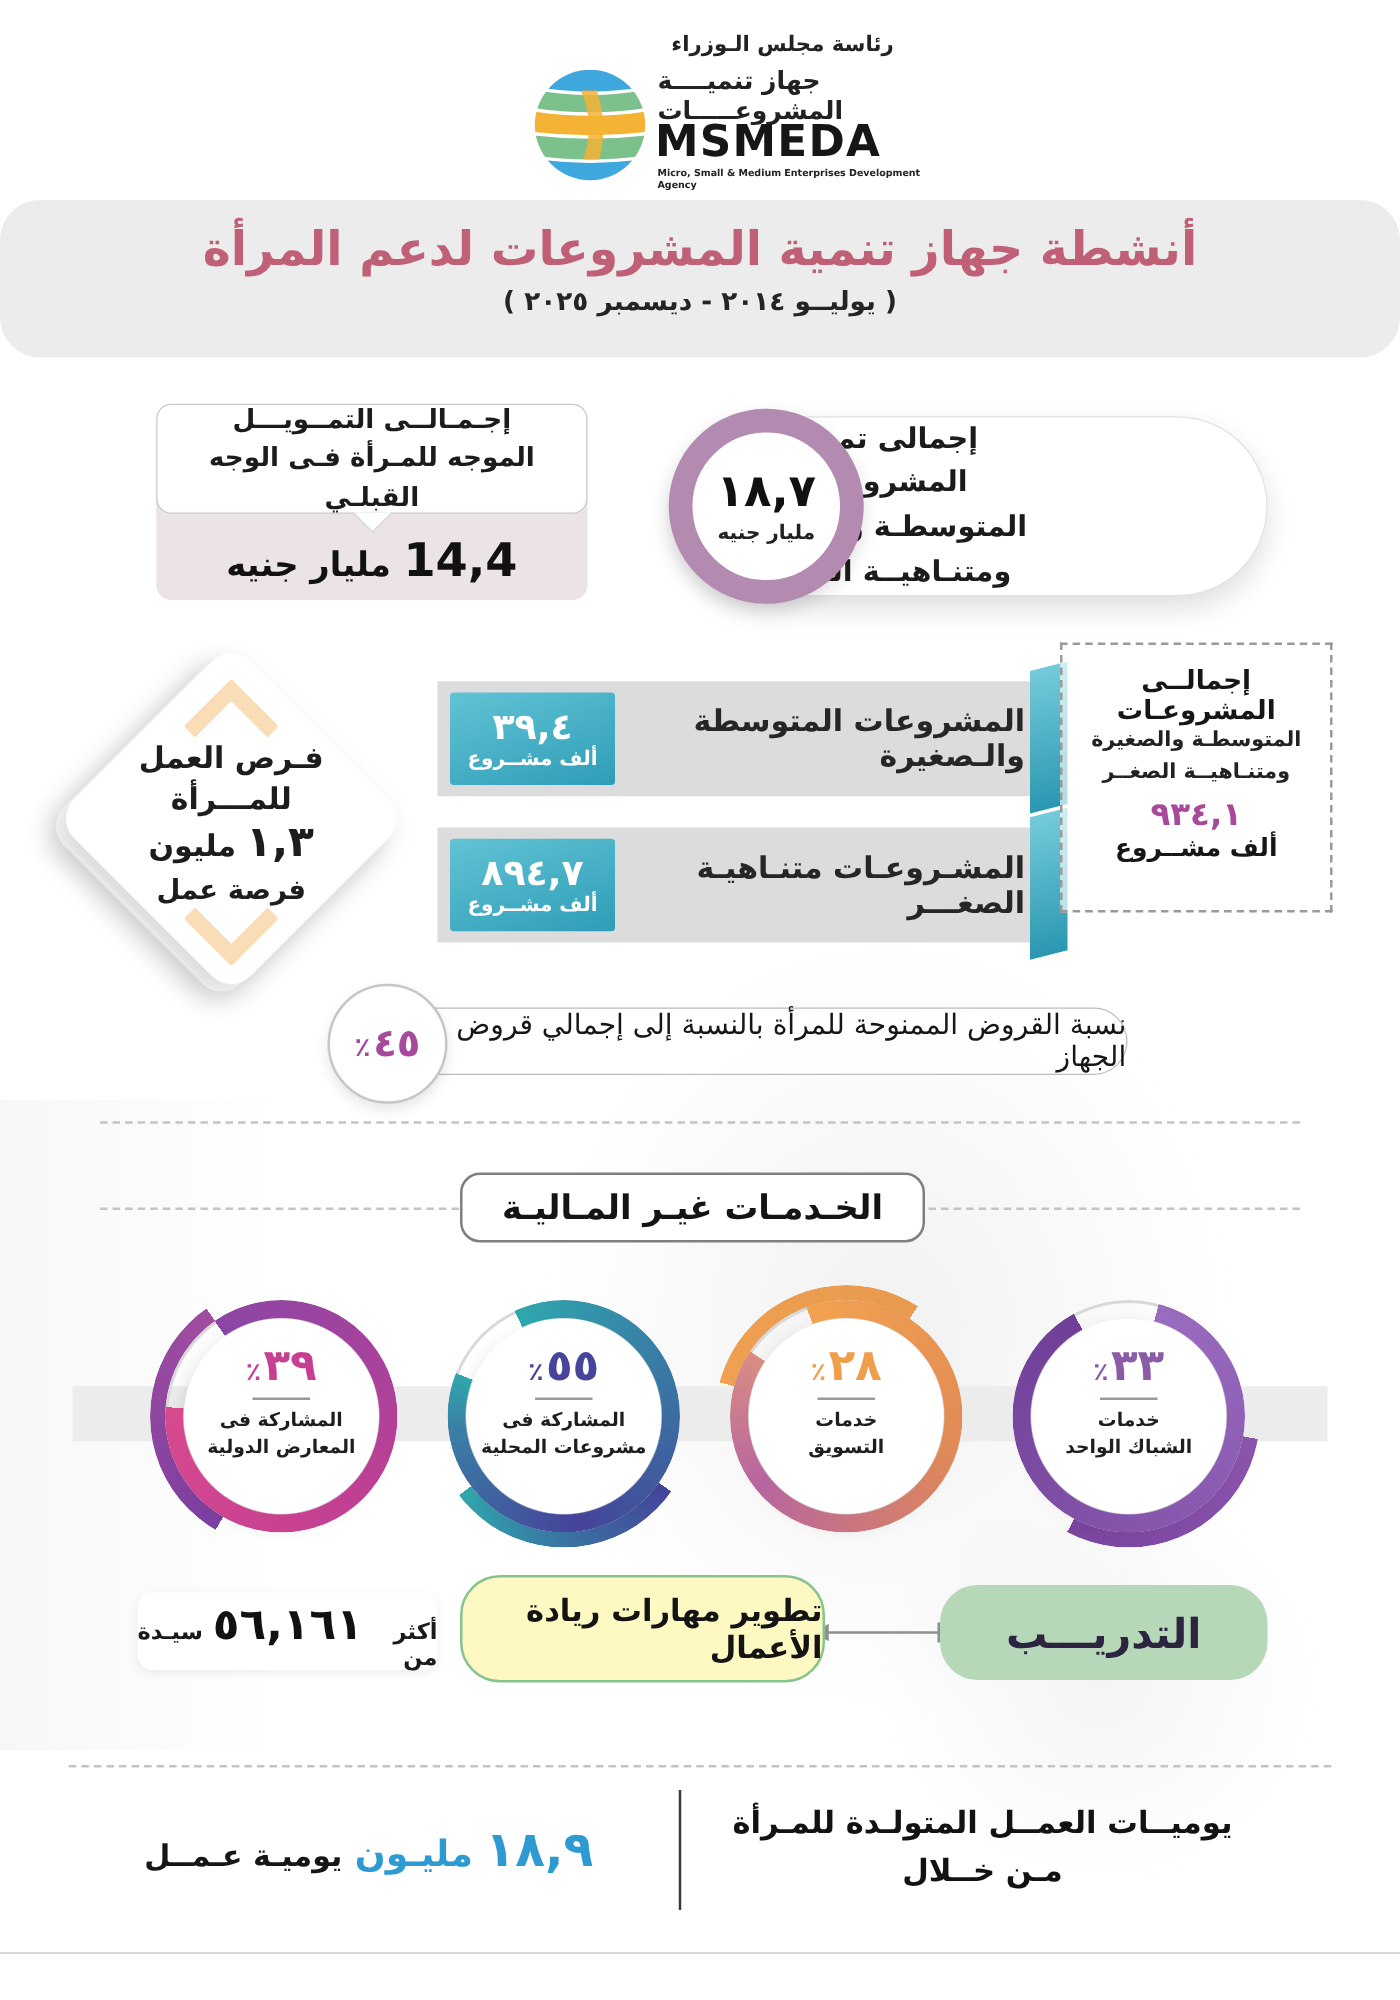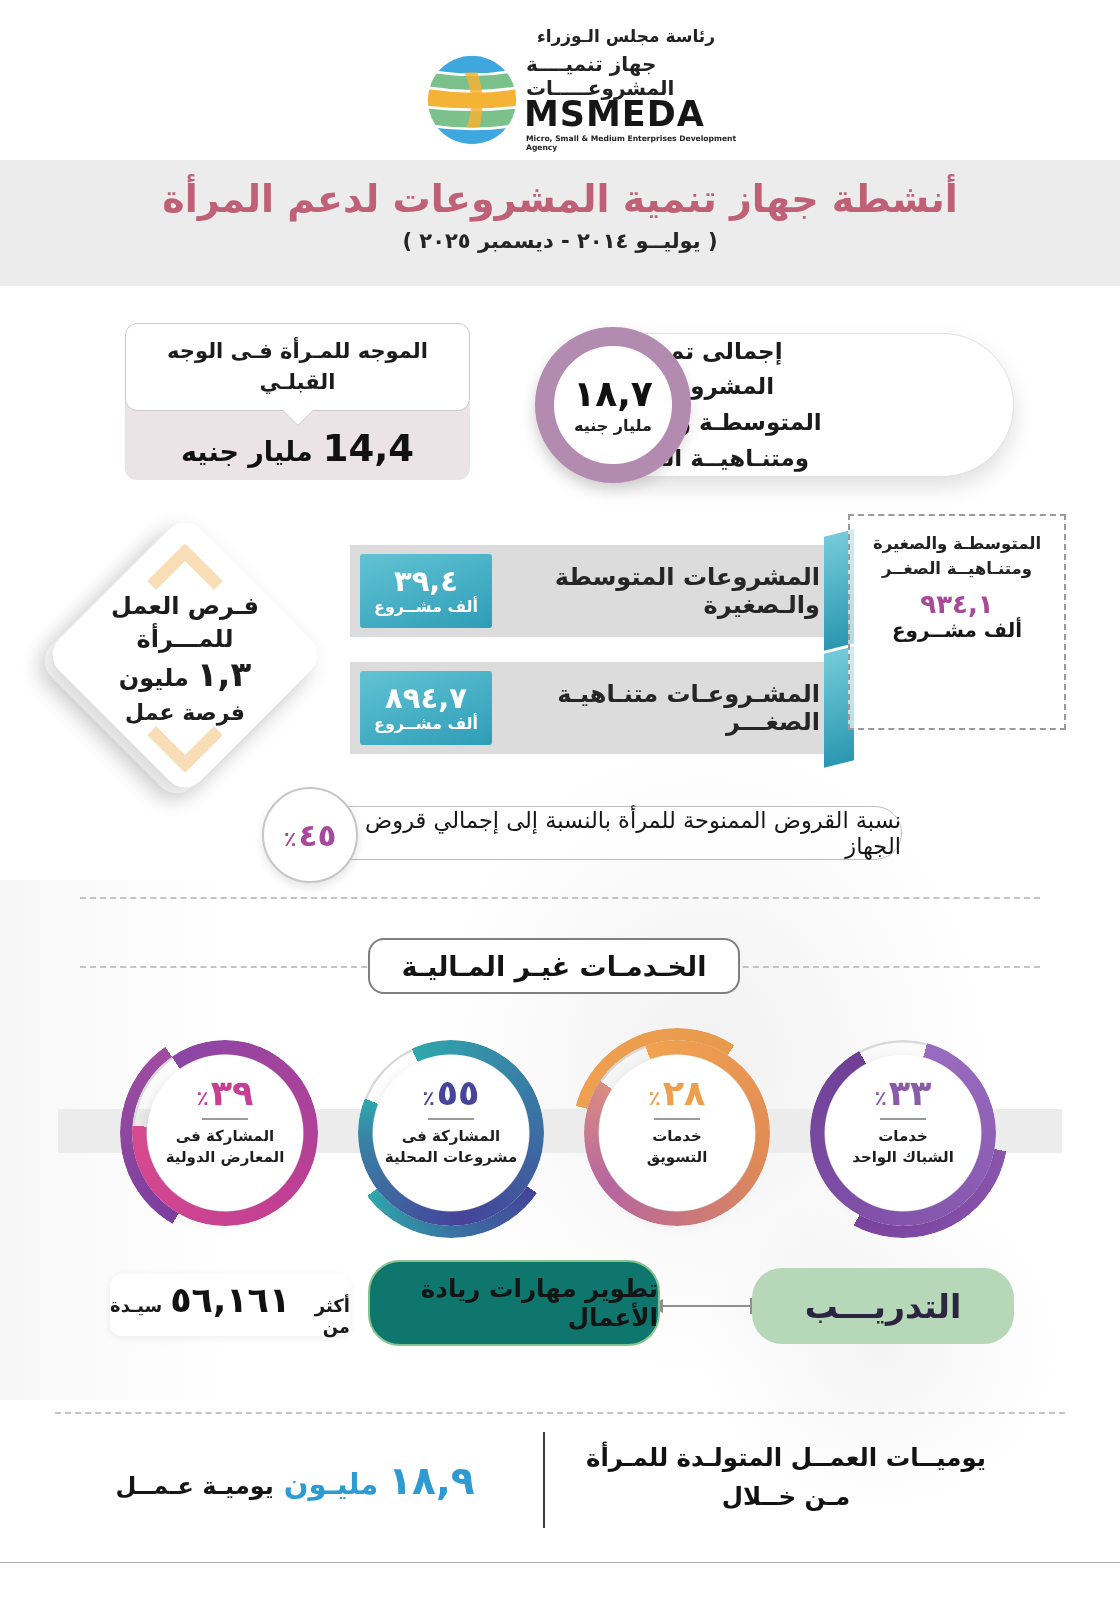--- a/index.html
+++ b/index.html
@@ -19,21 +19,21 @@
   .globe{position:absolute;left:8px;top:30px;width:92px;height:92px;}
   .pm-line{position:absolute;left:108px;top:2px;width:200px;text-align:center;
            font-size:17px;font-weight:bold;color:#222;direction:rtl;}
   .agency-ar{position:absolute;left:108px;top:28px;width:200px;text-align:left;direction:rtl;
              font-size:20px;font-weight:bold;color:#222;line-height:1.2;}
   .brand{position:absolute;left:106px;top:70px;width:210px;font-size:35px;font-weight:bold;
          letter-spacing:1px;color:#161616;font-family:"DejaVu Sans",sans-serif;}
   .tagline{position:absolute;left:108px;top:110px;width:215px;font-size:7.6px;font-weight:bold;color:#222;}
 
   
-  .banner{position:absolute;left:0;top:160px;width:1120px;height:126px;background:#ececec;text-align:center;}
+  .banner{position:absolute;left:0;top:160px;width:1120px;height:126px;background:#ececec;text-align:center;border-radius:32px;}
   .banner-title{margin-top:17px;font-size:38px;font-weight:bold;color:#bf6077;}
   .banner-period{margin-top:8px;font-size:21px;font-weight:bold;color:#242424;letter-spacing:1px;}
 
   
   .ue-box{position:absolute;left:125px;top:323px;width:345px;height:157px;}
   .ue-pink{position:absolute;left:0;top:66px;width:345px;height:91px;background:#ece3e7;border-radius:12px;}
   .ue-white{position:absolute;left:0;top:0;width:343px;height:86px;background:#fff;border:1.5px solid #c9c9c9;
             border-radius:12px;display:flex;flex-direction:column;justify-content:center;text-align:center;
             font-weight:bold;font-size:21px;line-height:1.5;color:#1c1c1c;}
   .ue-tail{position:absolute;left:158px;top:87px;width:0;height:0;border-left:15px solid transparent;
@@ -142,21 +142,21 @@
   .g-l1,.g-l2{font-size:15px;font-weight:bold;color:#1e1e1e;line-height:1.4;}
 
   
   .train-green{position:absolute;left:752px;top:1268px;width:262px;height:76px;background:#b6d8b8;
                border-radius:30px;display:flex;align-items:center;justify-content:center;
                font-size:33px;font-weight:bold;color:#2c2440;}
   .train-arrow{position:absolute;left:662px;top:1305px;width:90px;height:2px;background:#8f8f8f;}
   .train-arrow::before{content:"";position:absolute;left:-12px;top:-6px;border-top:7px solid transparent;
                border-bottom:7px solid transparent;border-right:13px solid #8f8f8f;}
   .train-arrow::after{content:"";position:absolute;right:0;top:-7px;width:2.5px;height:16px;background:#8f8f8f;}
-  .train-skill{position:absolute;left:368px;top:1260px;width:292px;height:86px;background:#0f766e;
+  .train-skill{position:absolute;left:368px;top:1260px;width:292px;height:86px;background:#fef9c3;
                border:2.5px solid #86c48e;border-radius:32px;display:flex;align-items:center;justify-content:center;
                font-size:24.5px;font-weight:bold;color:#141414;box-sizing:border-box;}
   .train-stat{position:absolute;left:110px;top:1274px;width:240px;height:62px;background:#fff;border-radius:12px;
               box-shadow:0 2px 8px rgba(0,0,0,.07);display:flex;align-items:baseline;justify-content:center;
               gap:8px;padding-top:6px;box-sizing:border-box;}
   .train-more,.train-unit{font-size:18px;font-weight:bold;color:#1a1a1a;}
   .train-val{font-size:35px;font-weight:bold;color:#111;}
 
   
   .wd-right{position:absolute;left:560px;top:1438px;width:452px;text-align:center;font-size:24.5px;
@@ -206,20 +206,21 @@
   </div>
 
   <div class="banner">
     <div class="banner-title">أنشطة جهاز تنمية المشروعات لدعم المرأة</div>
     <div class="banner-period">( يوليــو ٢٠١٤ - ديسمبر ٢٠٢٥ )</div>
   </div>
 
   <div class="ue-box">
     <div class="ue-pink"></div>
     <div class="ue-white">
+      <div>إجـمـالــى التمــويـــل</div>
       <div>الموجه للمـرأة فـى الوجه القبلـي</div>
     </div>
     <div class="ue-tail"></div>
     <div class="ue-value-row">
       <span class="ue-value">14,4</span>
       <span class="ue-unit">مليار جنيه</span>
     </div>
   </div>
 
   <div class="tf-pill">
@@ -259,20 +260,21 @@
   <div class="pbar pbar2">
     <div class="fold"></div>
     <div class="pbar-label">المشـروعـات متنـاهيـة الصغـــر</div>
     <div class="pbar-num">
       <div class="pbar-val">٨٩٤,٧</div>
       <div class="pbar-unit">ألف مشــروع</div>
     </div>
   </div>
 
   <div class="tp-box">
+    <div class="tp-title">إجمالــى المشروعـات</div>
     <div class="tp-sub">المتوسطـة والصغيرة</div>
     <div class="tp-sub">ومتنـاهيــة الصغــر</div>
     <div class="tp-val">٩٣٤,١</div>
     <div class="tp-unit">ألف مشــروع</div>
   </div>
 
   <div class="loan-pill">نسبة القروض الممنوحة للمرأة بالنسبة إلى إجمالي قروض الجهاز</div>
   <div class="loan-circle">
     <div class="pct-row">
       <span class="pct-sign">٪</span>

